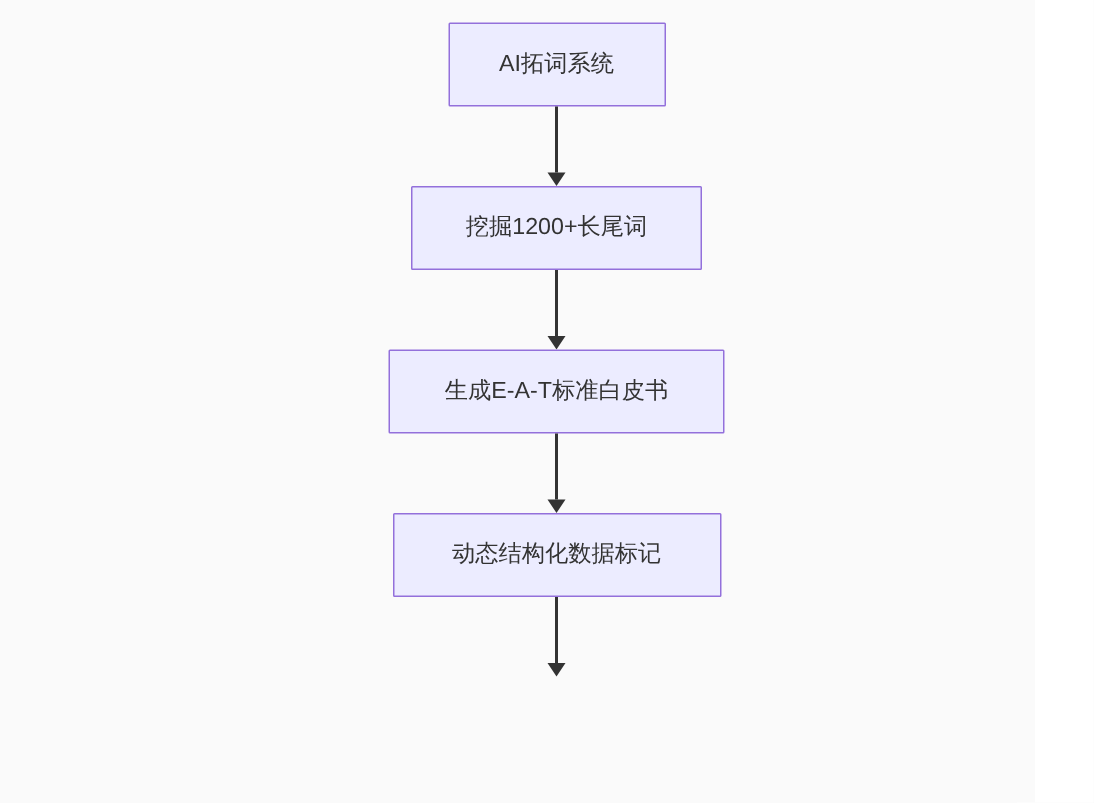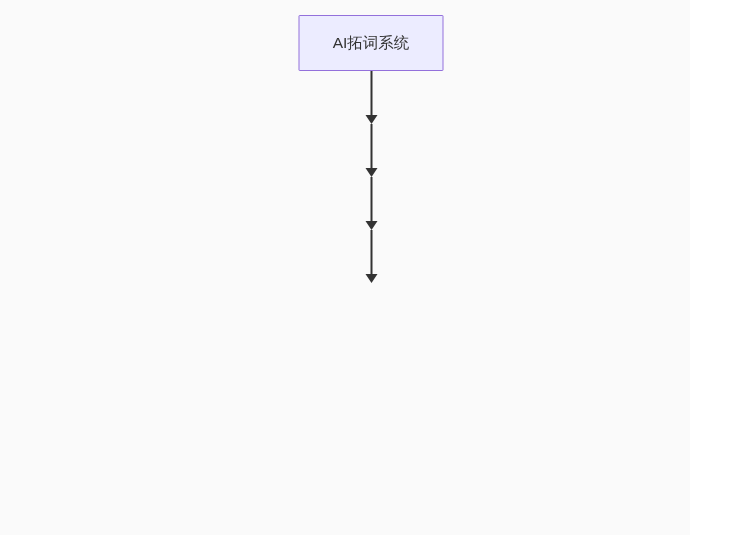--- a/index.html
+++ b/index.html
@@ -66,32 +66,41 @@
 
     <div class="node" style="width:145px">
       <span>AI拓词系统</span>
     </div>
 
     <div class="arrow">
       <div class="arrow-line"></div>
       <div class="arrow-head"></div>
     </div>
 
+    <div class="node" style="width:194px">
+      <span>挖掘1200+长尾词</span>
+    </div>
 
     <div class="arrow">
       <div class="arrow-line"></div>
       <div class="arrow-head"></div>
     </div>
 
+    <div class="node" style="width:224px">
+      <span>生成E-A-T标准白皮书</span>
+    </div>
 
     <div class="arrow">
       <div class="arrow-line"></div>
       <div class="arrow-head"></div>
     </div>
 
+    <div class="node" style="width:219px">
+      <span>动态结构化数据标记</span>
+    </div>
 
     <div class="arrow">
       <div class="arrow-line"></div>
       <div class="arrow-head"></div>
     </div>
 
 
   </div>
 </div>
 

